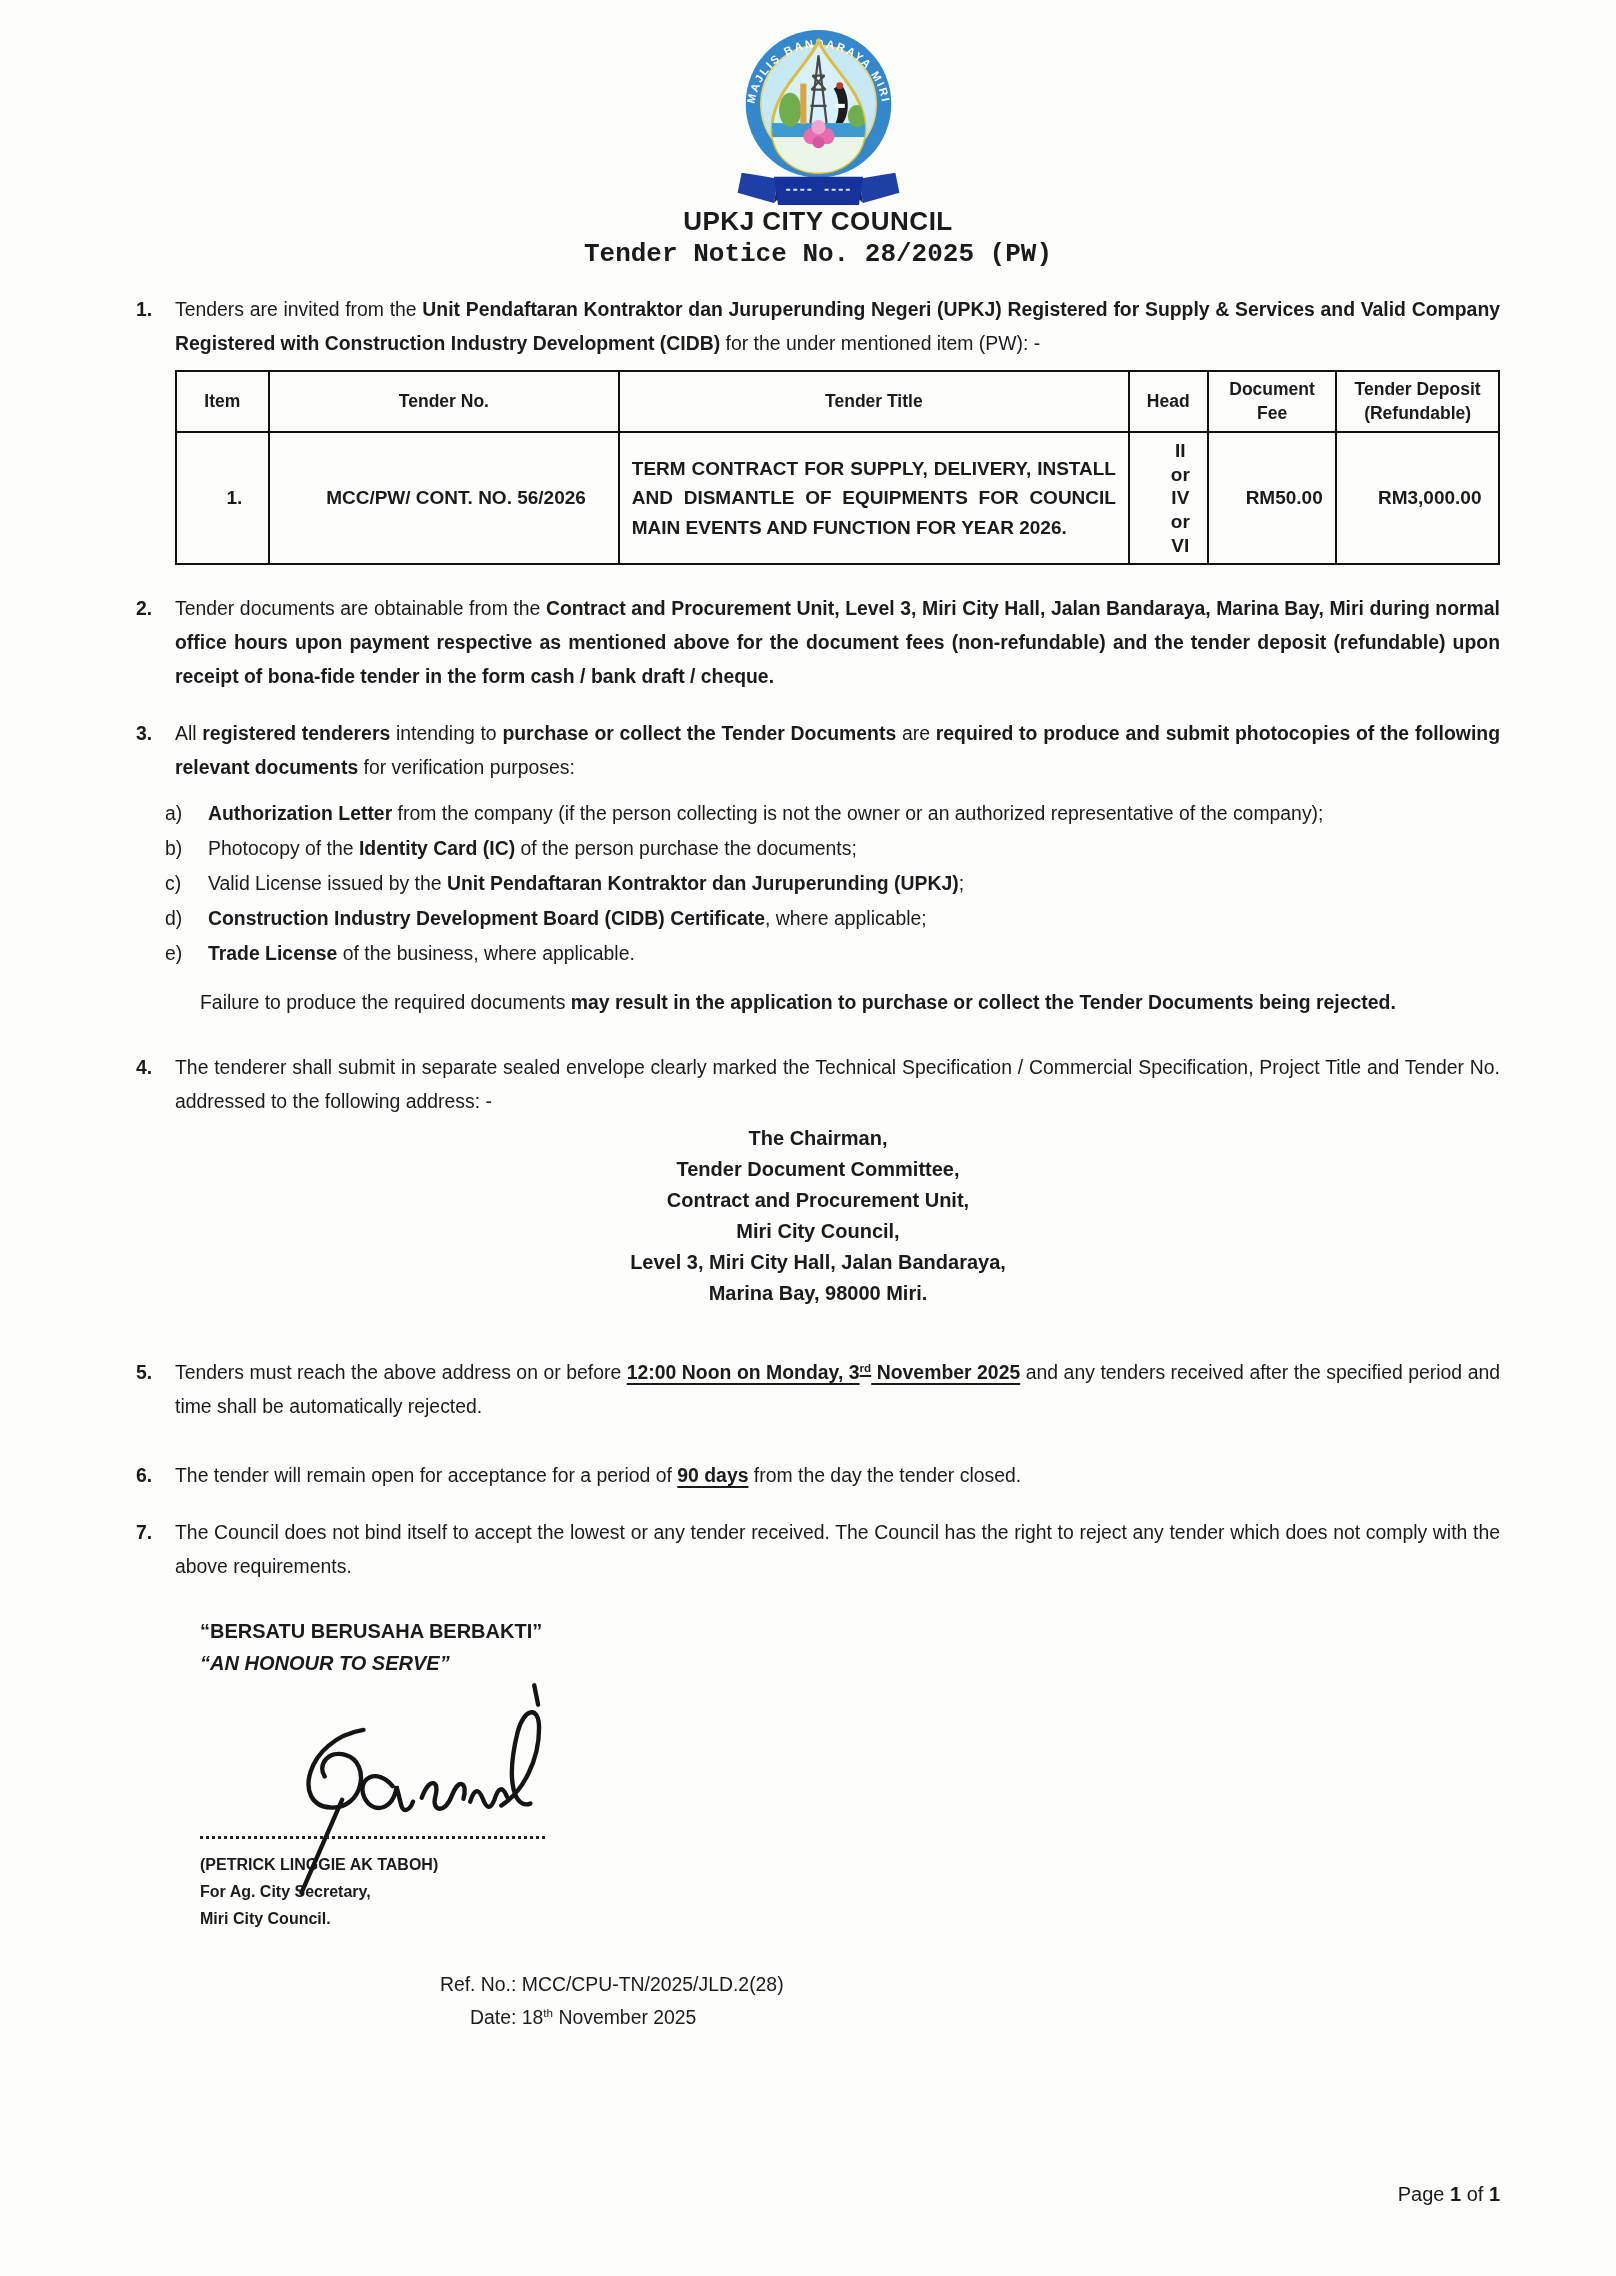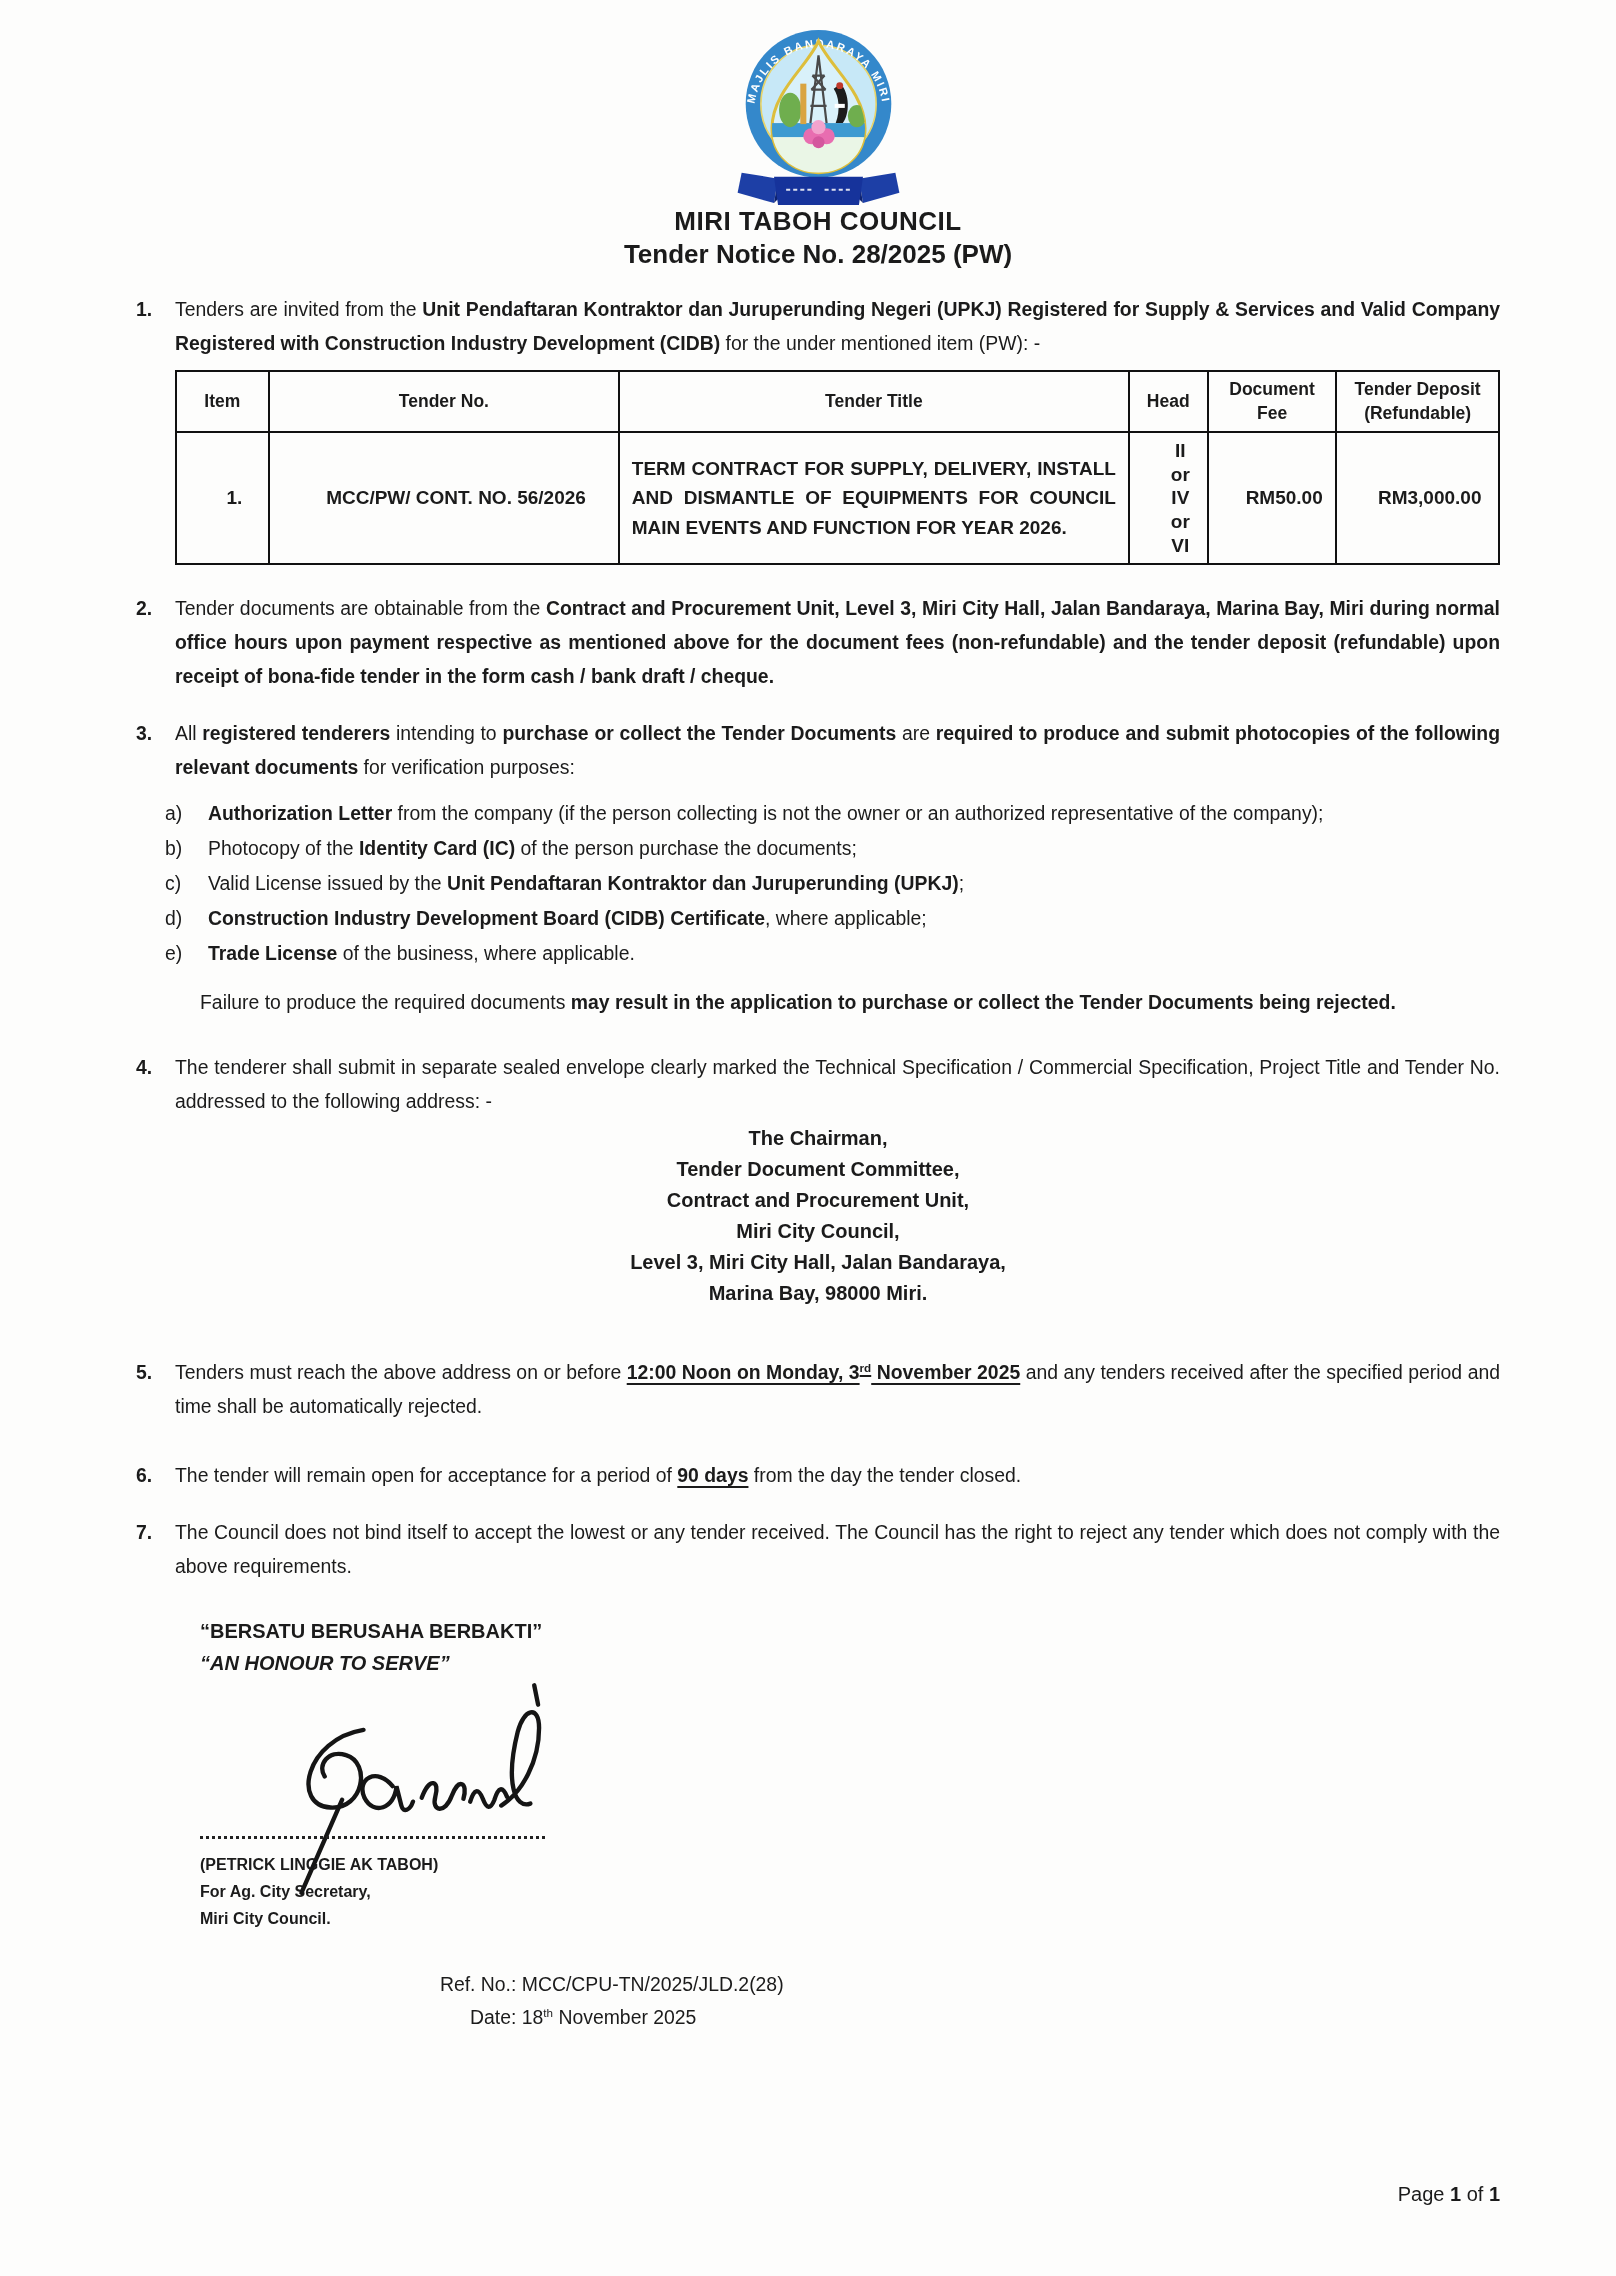--- a/index.html
+++ b/index.html
@@ -14,21 +14,21 @@
     font-size:19.4px;
     line-height:1.75;
     overflow:hidden;
   }
   .content { padding:25px 117px 0 136px; }
 
   
   .doc-header { text-align:center; }
   .logo-wrap { display:flex; justify-content:center; }
   .org-name { font-size:26px; font-weight:bold; letter-spacing:0.5px; line-height:1.25; }
-  .notice-title { font-size:26px; font-weight:bold; line-height:1.3; }
+  .notice-title { font-size:26px; font-weight:bold; line-height:1.3;font-family:Liberation Mono, monospace; }
 
   
   .item { display:flex; }
   .item .num { flex:none; width:39px; font-weight:bold; }
   .item .ibody { flex:1; text-align:justify; }
 
   .mt-p1 { margin-top:21.3px; }
   .mt-table { margin-top:9.7px; }
   .mt-p2 { margin-top:27px; }
   .mt-p3 { margin-top:23px; }
@@ -147,21 +147,21 @@
             <polygon points="158,146 122,152 126,176 162,166" fill="#1d3fa6"></polygon>
             <polygon points="42,152 46,168 38,176" fill="#0e2370"></polygon>
             <polygon points="122,152 118,168 126,176" fill="#0e2370"></polygon>
             <path d="M38,150 L126,150 L122,178 L42,178 Z" fill="#16339b"></path>
             <g stroke="#ffffff" stroke-width="2" stroke-dasharray="4 3" opacity="0.85">
               <path d="M50,163 L76,163 M88,163 L114,163"></path>
             </g>
           </g>
         </svg>
       </div>
-      <div class="org-name">MIRI TABOH COUNCIL</div>
+      <div class="org-name">UPKJ CITY COUNCIL</div>
       <div class="notice-title">Tender Notice No. 28/2025 (PW)</div>
     </div>
 
     <div class="item mt-p1">
       <span class="num">1.</span>
       <div class="ibody"><span>Tenders are invited from the </span><span class="b">Unit Pendaftaran Kontraktor dan Juruperunding Negeri (UPKJ) Registered for Supply &amp; Services and Valid Company Registered with Construction Industry Development (CIDB)</span><span> for the under mentioned item (PW): -</span></div>
     </div>
 
     <div class="mt-table" style="padding-left:39px;">
       <table class="tender-table">

